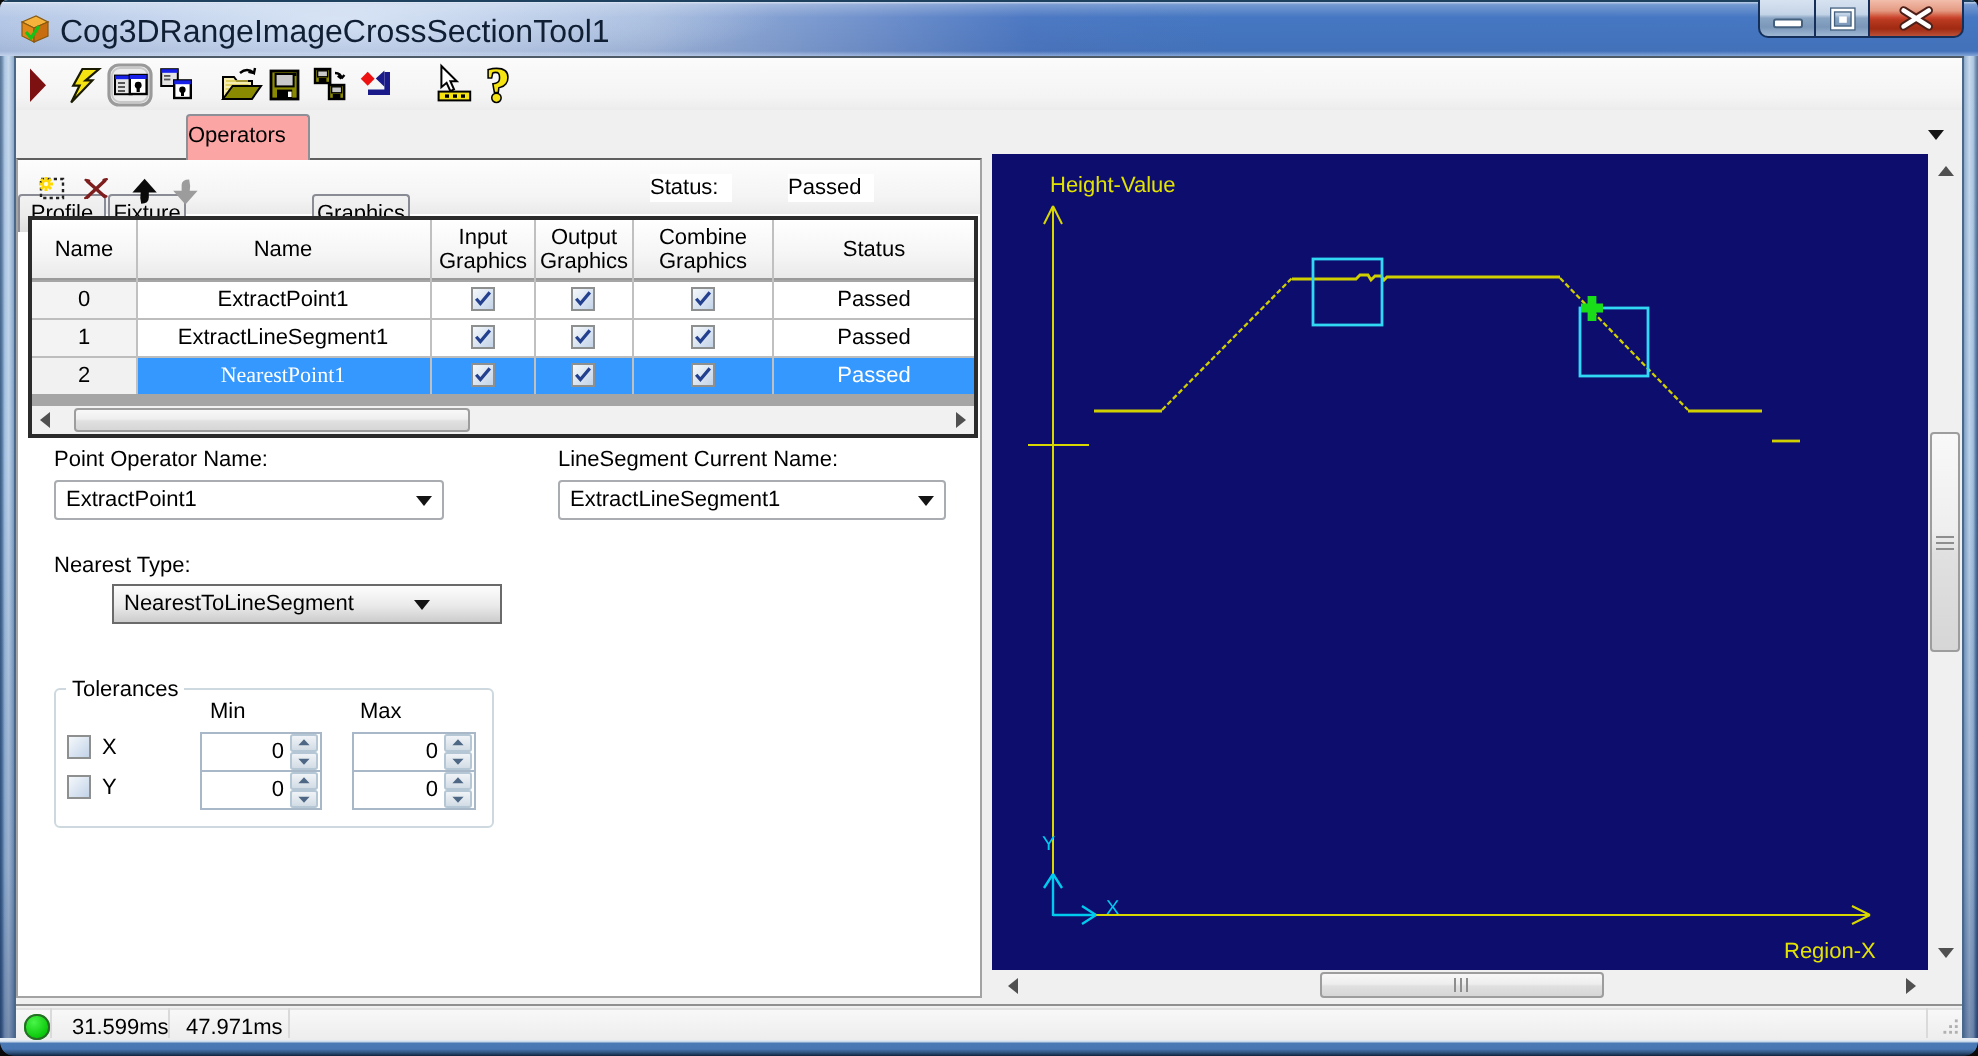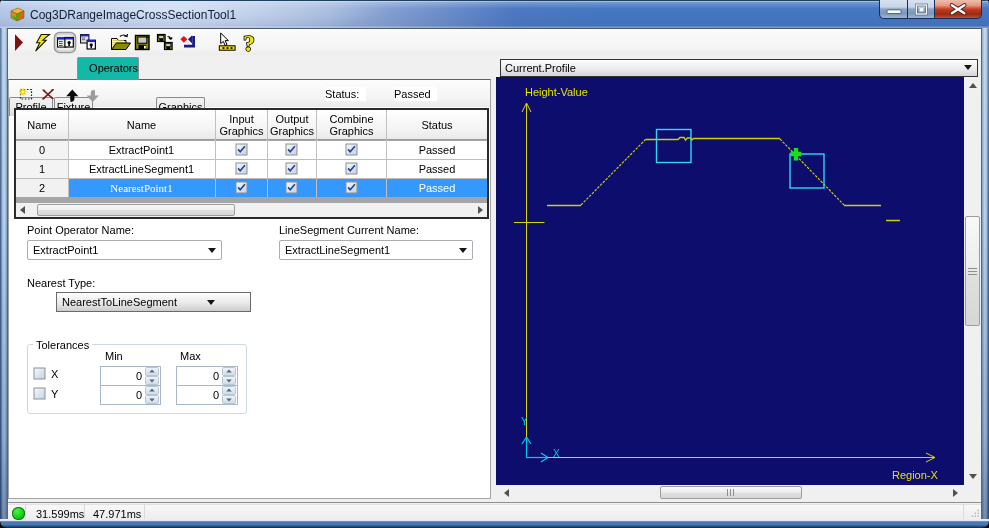--- a/index.html
+++ b/index.html
@@ -22,41 +22,41 @@
     linear-gradient(rgba(255,255,255,0.2) 0%, rgba(255,255,255,0.05) 40%, rgba(25,50,100,0.2) 82%, rgba(20,40,85,0.4) 100%),
     linear-gradient(90deg,#30537c 0%, #4a6f9a 14%, #9dbbdd 34%, #b9d0e8 62%, #8cabce 88%, #7295ba 100%); }
 #frameR { left:981px; top:28px; width:8px; height:494px; border-left:1px solid #49688c;
   background:
     linear-gradient(rgba(255,255,255,0.2) 0%, rgba(255,255,255,0.05) 40%, rgba(25,50,100,0.2) 82%, rgba(20,40,85,0.4) 100%),
     linear-gradient(90deg,#7295ba 0%, #8cabce 12%, #b9d0e8 38%, #9dbbdd 66%, #4a6f9a 86%, #30537c 100%); }
 #frameB { left:0; top:519px; width:989px; height:9px; border-radius:0 0 7px 7px;
   background:linear-gradient(#e8eef6 0%, #dde7f2 18%, #4b79b5 30%, #4876b2 62%, #31567f 80%, #1a3354 94%, #0e2138 100%); }
 #topline { left:0; top:0; width:989px; height:1px; background:#1e415f; }
 #titlesep { left:7px; top:28px; width:975px; height:1px; background:#4e5b66; }
-#titletext { left:30px; top:8px; font-size:12px; color:#101f33; }
+#titletext { left:30px; top:8px; font-size:16px; color:#101f33; }
 
 
 .wbtn { position:absolute; top:0; height:19px; border:1px solid #14305a; border-top:none; }
 #btnmin { left:879px; width:29px; border-radius:0 0 0 5px;
   background:linear-gradient(#d7e2f0 0%,#c4d4e7 40%,#8aa5c4 50%,#7b97b9 75%,#9db7d4 100%); }
 #btnmax { left:907px; width:28px;
   background:linear-gradient(#d7e2f0 0%,#c4d4e7 40%,#8aa5c4 50%,#7b97b9 75%,#9db7d4 100%); }
 #btnclose { left:934px; width:48px; border-radius:0 0 5px 0;
   background:linear-gradient(#f2bdab 0%,#e49a82 30%,#cc4830 48%,#b93a20 55%,#a02a12 80%,#bc5038 100%); }
 
 
 #client { left:8px; top:29px; width:973px; height:491px; background:#f0f0f0; }
 #toolbar { left:8px; top:29px; width:973px; height:26px; background:linear-gradient(#fbfbfb, #f4f4f4 75%, #ececec); }
 
 
 .tab { position:absolute; top:61px; height:19px; border:1px solid #898c95; border-bottom:none;
   background:linear-gradient(#f2f2f2 0%, #ebebeb 55%, #dfdfdf 100%); text-align:center; line-height:18px;
   border-radius:2px 2px 0 0; z-index:3;margin-top:36px; }
-#tabsel { position:absolute; left:77px; top:57px; width:62px; height:23px; background:#14b8a6;
-  border:1px solid #8d9097; border-bottom:none; text-align:right; line-height:21px; border-radius:2px 2px 0 0; z-index:6; }
+#tabsel { position:absolute; left:93px; top:57px; width:62px; height:23px; background:#fca5a5;
+  border:1px solid #8d9097; border-bottom:none; text-align:left; line-height:21px; border-radius:2px 2px 0 0; z-index:6; }
 
 
 #lpanel { left:8px; top:79px; width:483px; height:420px; background:#fff;
   border:1px solid #a3a3a3; border-top:1px solid #5f5f5f; z-index:2; }
 #lstrip { left:9px; top:80px; width:481px; height:27px; background:linear-gradient(#fdfdfd,#f4f4f4 70%,#eaeaea); z-index:2; }
 .wlabel { position:absolute; background:#fff; z-index:3; line-height:14px; }
 
 
 #grid { left:14px; top:108px; width:475px; height:111px; border:2px solid #2b2b2b; background:#a5a5a5; z-index:3; }
 .gc { position:absolute; overflow:hidden; z-index:4; }
@@ -362,21 +362,20 @@
 <svg class="abs" style="left:145px; top:386px; z-index:4;" width="14" height="18" viewBox="0 0 14 18">
       <use href="#spinb"></use>
     </svg>
 <svg class="abs" style="left:222px; top:367px; z-index:4;" width="14" height="18" viewBox="0 0 14 18">
       <use href="#spinb"></use>
     </svg>
 <svg class="abs" style="left:222px; top:386px; z-index:4;" width="14" height="18" viewBox="0 0 14 18">
       <use href="#spinb"></use>
     </svg>
 
-<div id="rcombo" class="abs">Current.Profile</div>
 <div class="arrow-dn" style="left:964px; top:65px;"></div>
 
 <svg class="abs" style="left:496px; top:77px; z-index:2;" width="468" height="408" viewBox="0 0 468 408">
   <rect x="0" y="0" width="468" height="408" fill="#0d0d6e"></rect>
 
   <line x1="30.5" y1="26" x2="30.5" y2="381" stroke="#d8d800" stroke-width="1"></line>
   <path d="M30.5,26 L26,35 M30.5,26 L35,35" stroke="#d8d800" stroke-width="1" fill="none"></path>
   <line x1="18" y1="145.5" x2="48.5" y2="145.5" stroke="#d8d800" stroke-width="1"></line>
   <text x="29" y="19" fill="#e3e300" font-size="11" font-family="Liberation Sans">Height-Value</text>
 

